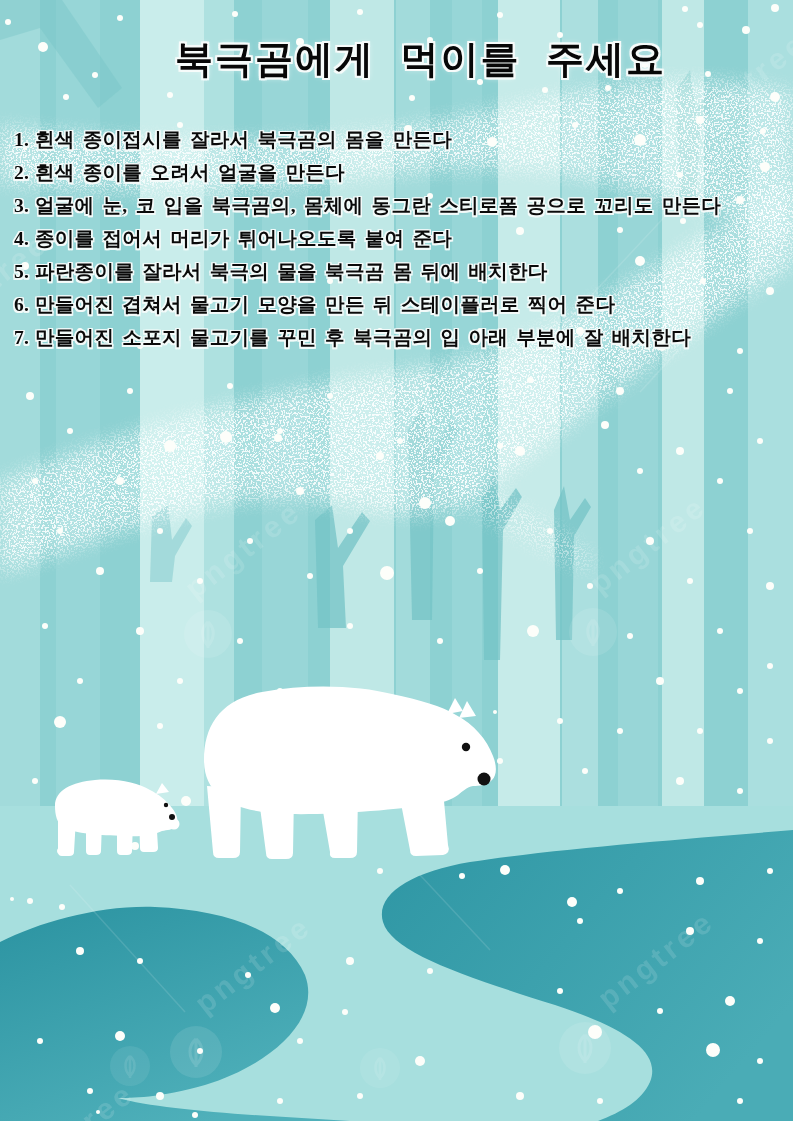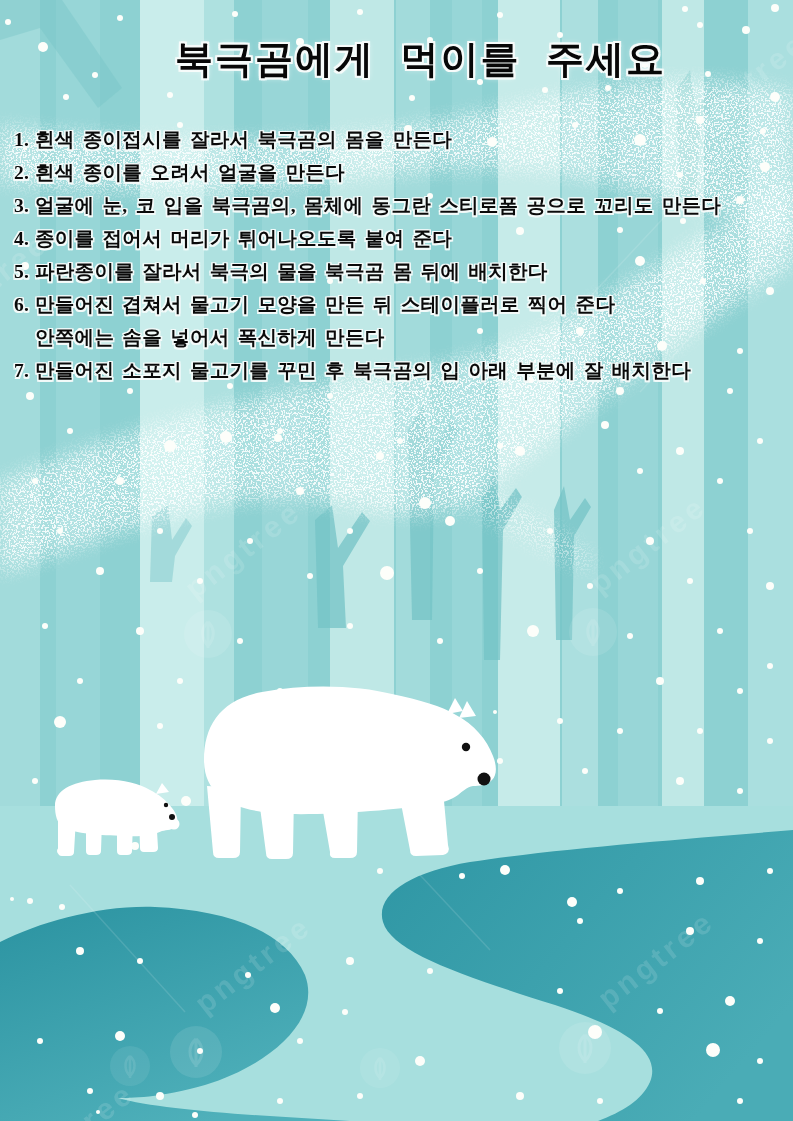--- a/index.html
+++ b/index.html
@@ -369,23 +369,19 @@
     </li>
     <li class="instr-row">
       <span class="instr-num">5.</span>
       <span class="instr-text">파란종이를 잘라서 북극의 물을 북극곰 몸 뒤에 배치한다</span>
     </li>
     <li class="instr-row">
       <span class="instr-num">6.</span>
       <span class="instr-text">만들어진 겹쳐서 물고기 모양을 만든 뒤 스테이플러로 찍어 준다</span>
     </li>
     <li class="instr-row">
-      <span class="instr-num"></span>
-      <span class="instr-text">안쪽에는 솜을 넣어서 폭신하게 만든다</span>
-    </li>
-    <li class="instr-row">
       <span class="instr-num">7.</span>
       <span class="instr-text">만들어진 소포지 물고기를 꾸민 후 북극곰의 입 아래 부분에 잘 배치한다</span>
     </li>
   </ol>
 </div>
 
 </div>
 
 </body></html>

